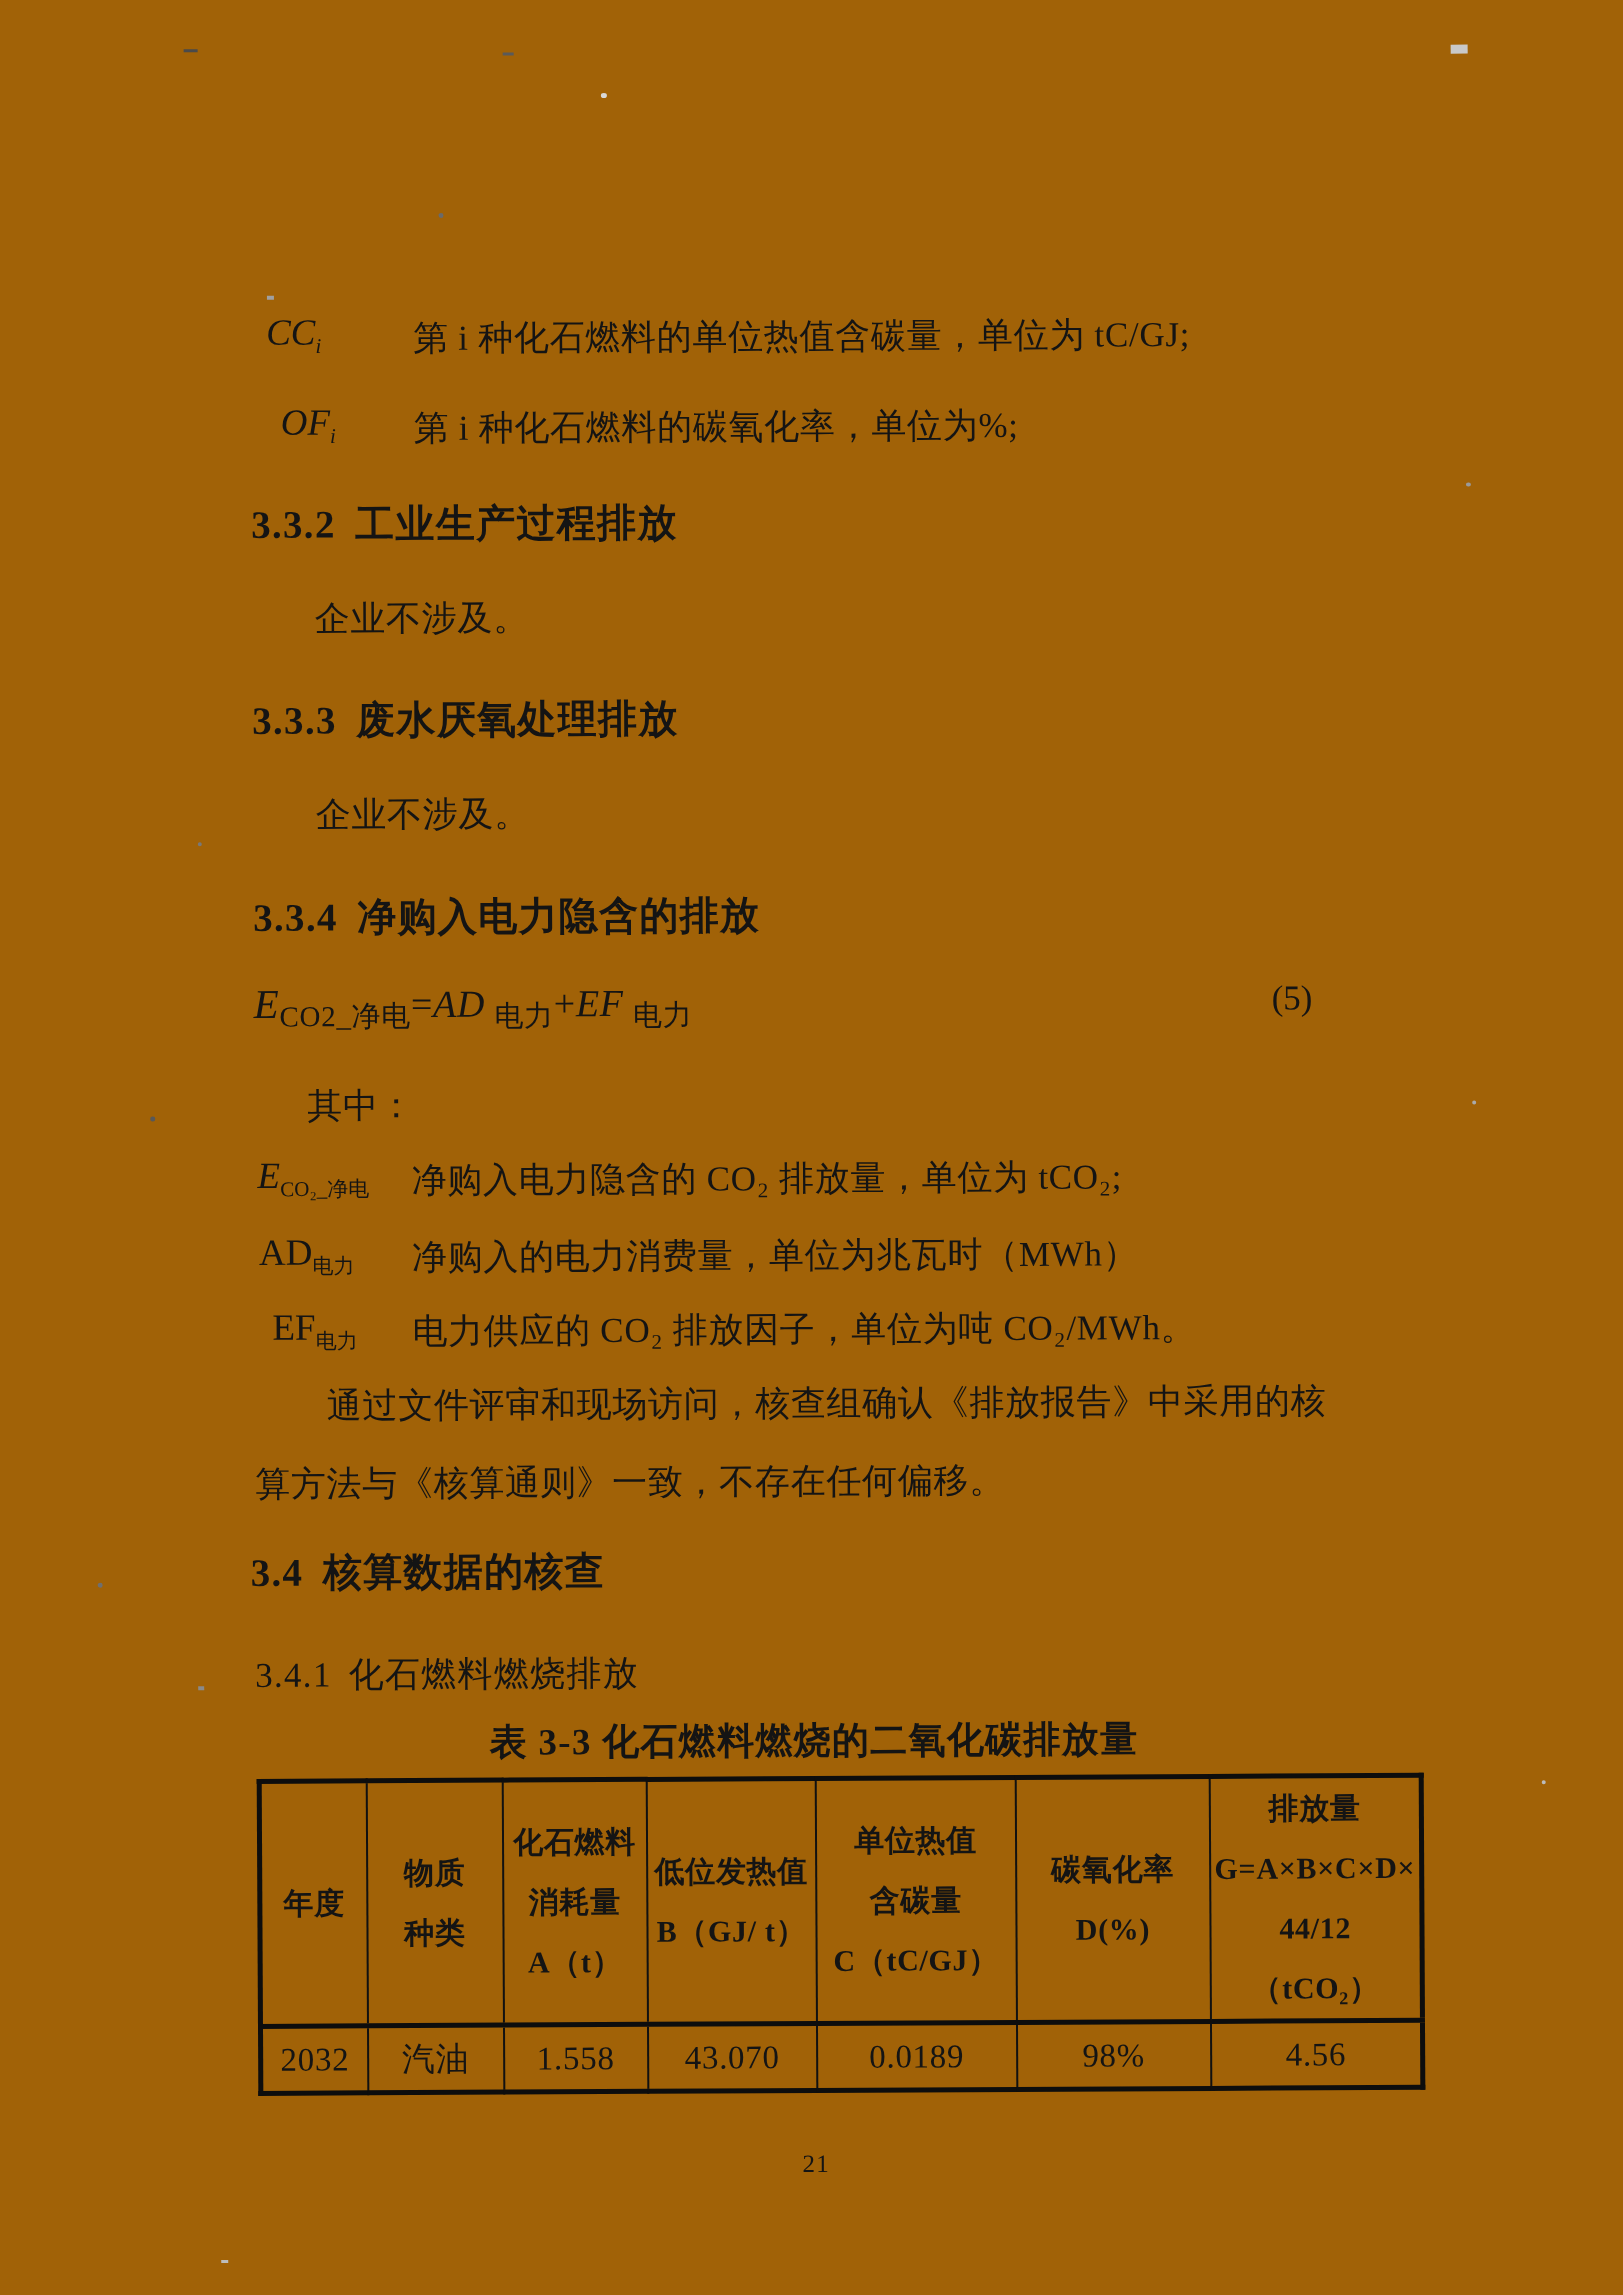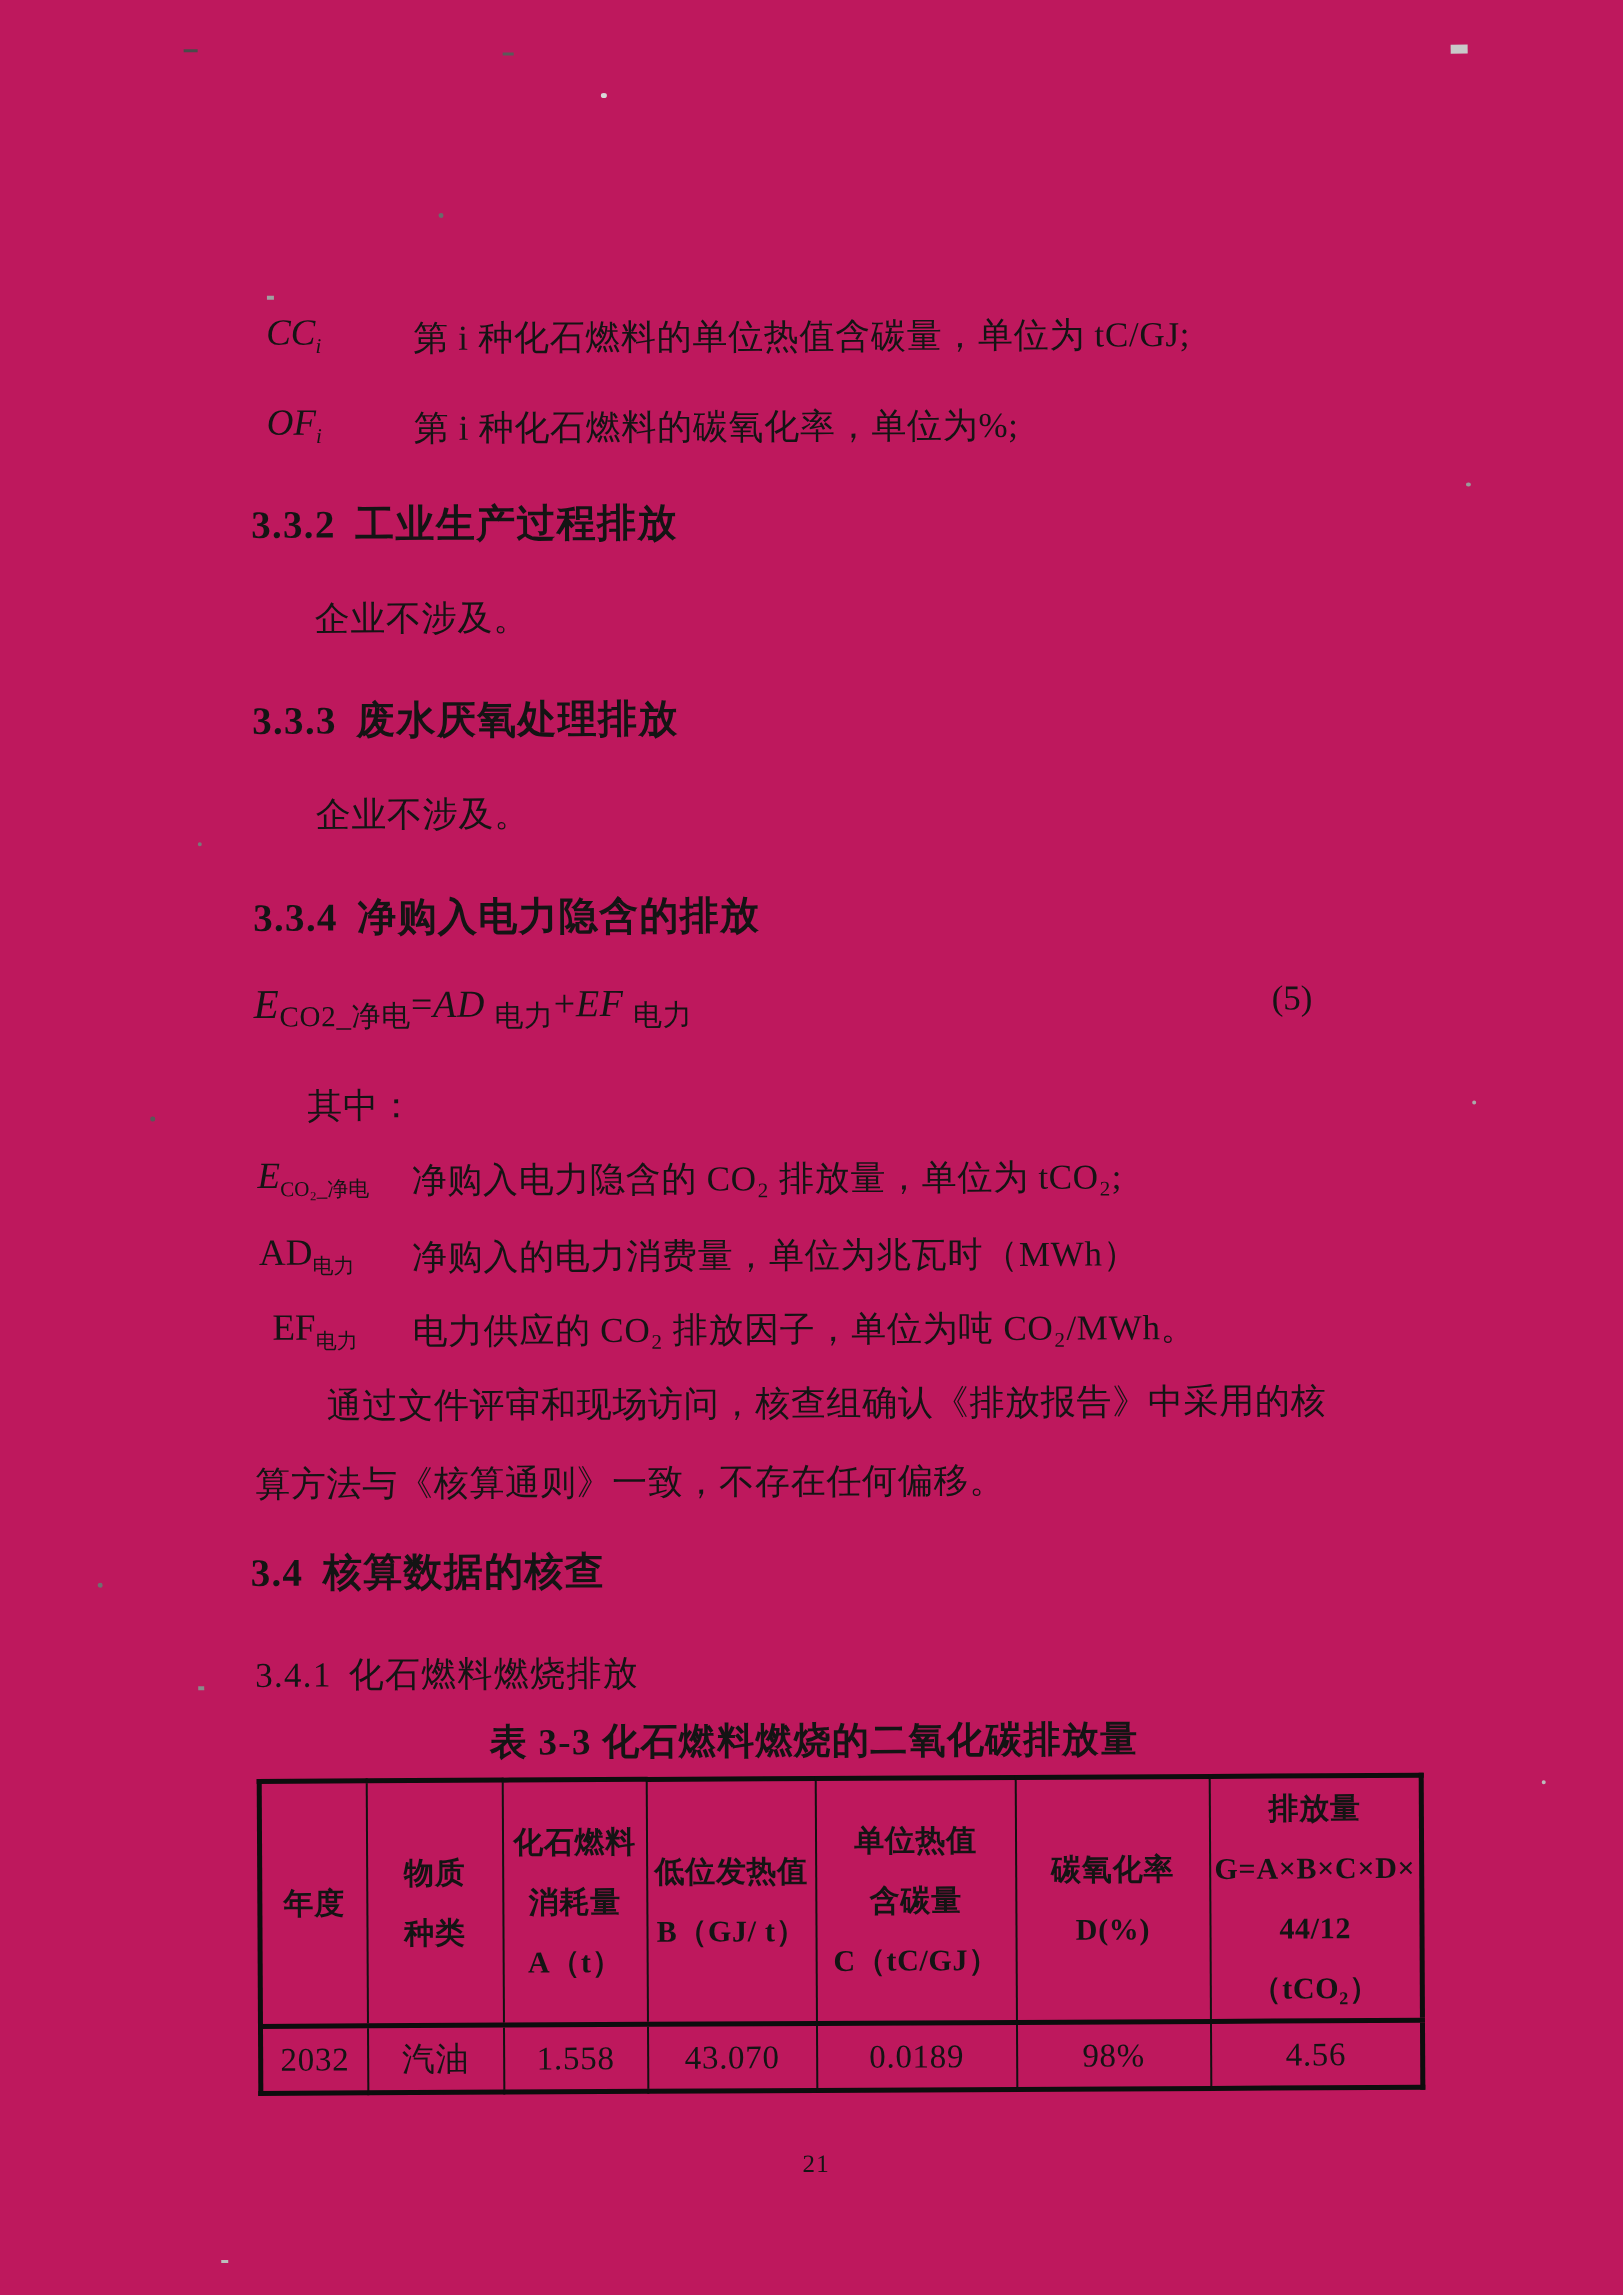--- a/index.html
+++ b/index.html
@@ -1,19 +1,19 @@
 <!DOCTYPE html>
 <html style="font-size:10.5px"><head>
 <meta charset="utf-8">
 <style>
   html,body{margin:0;padding:0;background:#e8e8e6;}
   .page{
     position:relative;
     width:1623px;height:2295px;
-    background:#be185d;
+    background:#a16207;
     overflow:hidden;
     font-family:"Liberation Serif","DejaVu Serif",serif;
     color:#141414;
   }
   .tilt{position:absolute;inset:0;transform:rotate(-0.3deg);transform-origin:50% 55%;}
   .t{position:absolute;white-space:nowrap;}
   .body{font-size:35px;letter-spacing:0.7px;}
   .heading{font-size:39px;font-weight:bold;letter-spacing:1.3px;}
   .heading .ht{margin-left:19.6px;}
   .subhead{font-size:35px;letter-spacing:1.3px;}
@@ -66,21 +66,21 @@
     <div class="speck dot" style="top:1579px;left:96px;width:5.2px;height:5.2px;background:#6f6f6f;"></div>
     <div class="speck" style="top:1683px;left:196px;width:5.9px;height:3.9px;background:#8a8a8a;"></div>
     <div class="speck dot" style="top:1784px;left:1539px;width:3.9px;height:3.9px;background:#bbbbbb;"></div>
     <div class="speck" style="top:2257px;left:216px;width:6.5px;height:3.3px;background:#bdbdbd;"></div>
 
     <div class="t deflabel" style="top:308px;left:271px;">
       <span class="var-i">CC</span><sub class="var-i">i</sub>
     </div>
     <div class="t body" style="top:313px;left:418px;">第 i 种化石燃料的单位热值含碳量，单位为 tC/GJ;</div>
 
-    <div class="t deflabel" style="top:398px;left:271px;">
+    <div class="t deflabel" style="top:398px;left:285px;">
       <span class="var-i">OF</span><sub class="var-i">i</sub>
     </div>
     <div class="t body" style="top:403px;left:418px;">第 i 种化石燃料的碳氧化率，单位为%;</div>
 
     <div class="t heading" style="top:495px;left:255px;">
       <span>3.3.2</span><span class="ht">工业生产过程排放</span>
     </div>
     <div class="t body" style="top:593px;left:318px;">企业不涉及。</div>
 
     <div class="t heading" style="top:691px;left:255px;">

